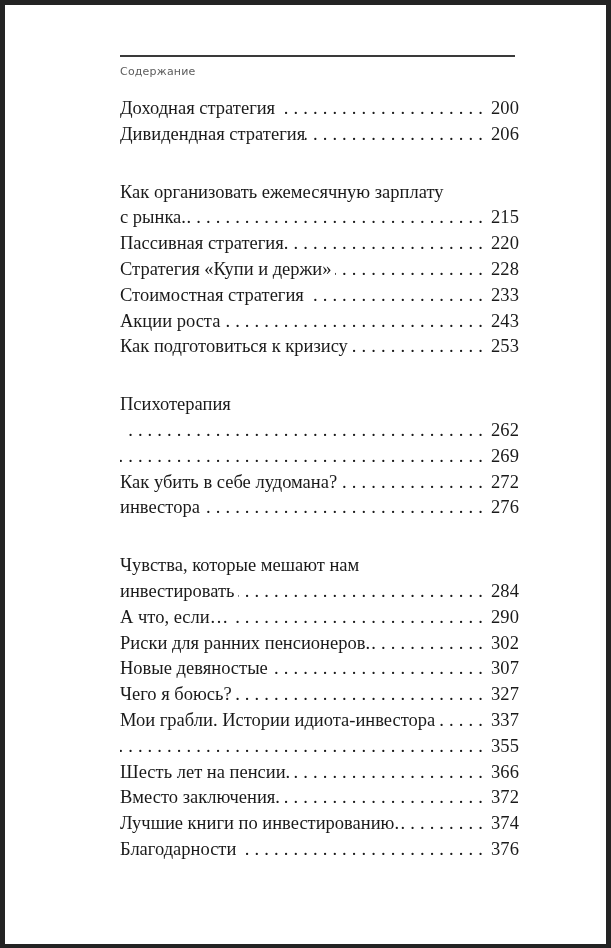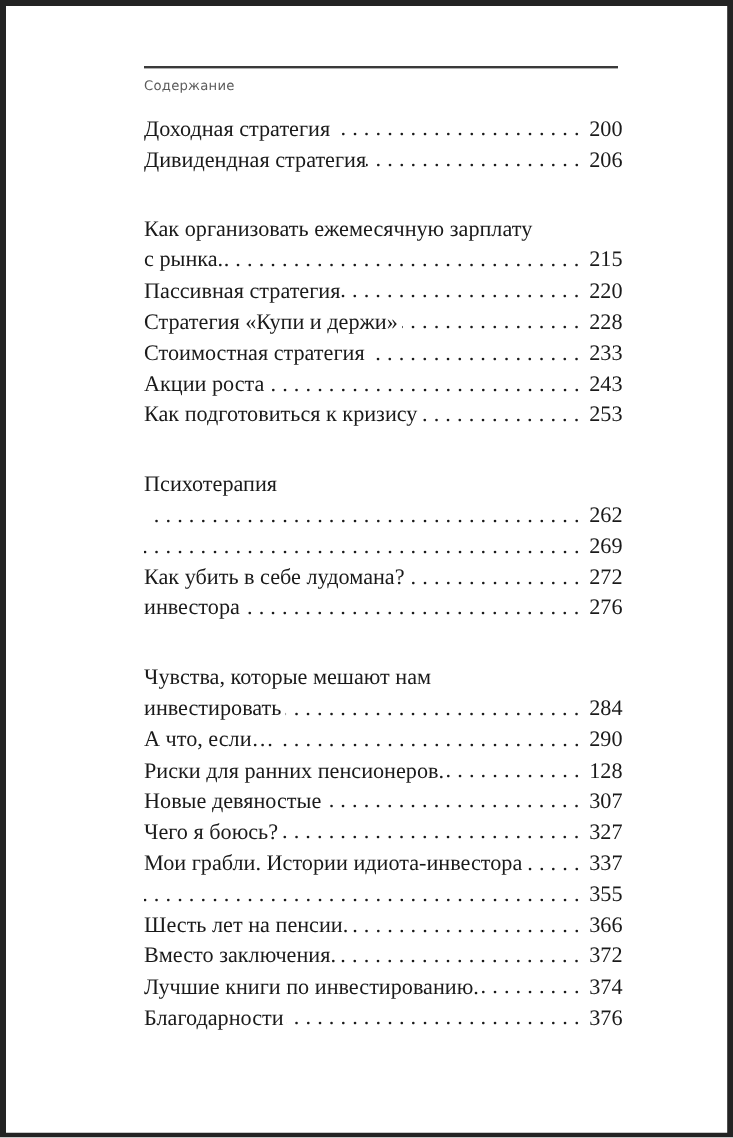--- a/index.html
+++ b/index.html
@@ -217,21 +217,21 @@
           <div class="entry-line">
             <span class="entry-title">А что, если…</span>
             <span class="leaders">................................................................................</span>
             <span class="page-num">290</span>
           </div>
         </li>
         <li class="toc-entry">
           <div class="entry-line tight">
             <span class="entry-title">Риски для ранних пенсионеров.</span>
             <span class="leaders">................................................................................</span>
-            <span class="page-num">128</span>
+            <span class="page-num">302</span>
           </div>
         </li>
         <li class="toc-entry">
           <div class="entry-line">
             <span class="entry-title">Новые девяностые</span>
             <span class="leaders">................................................................................</span>
             <span class="page-num">307</span>
           </div>
         </li>
         <li class="toc-entry">

